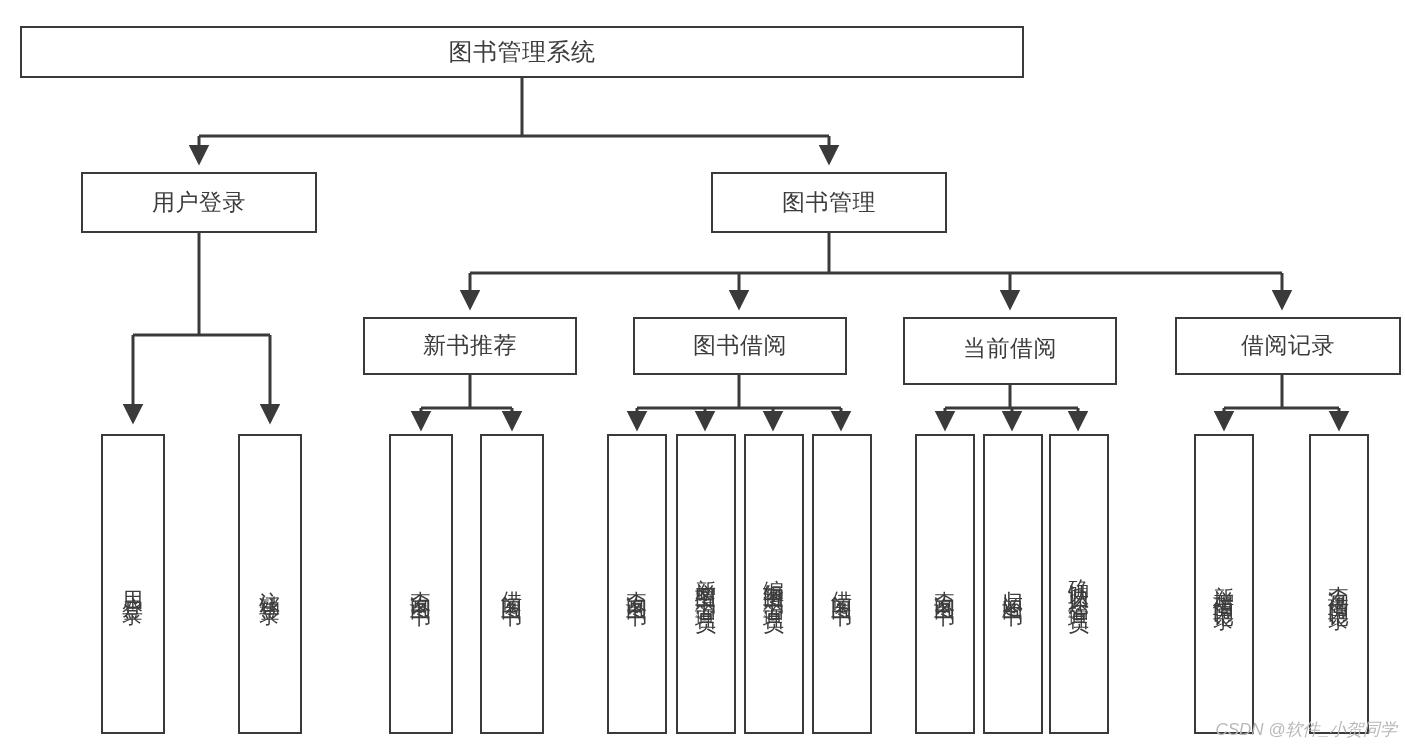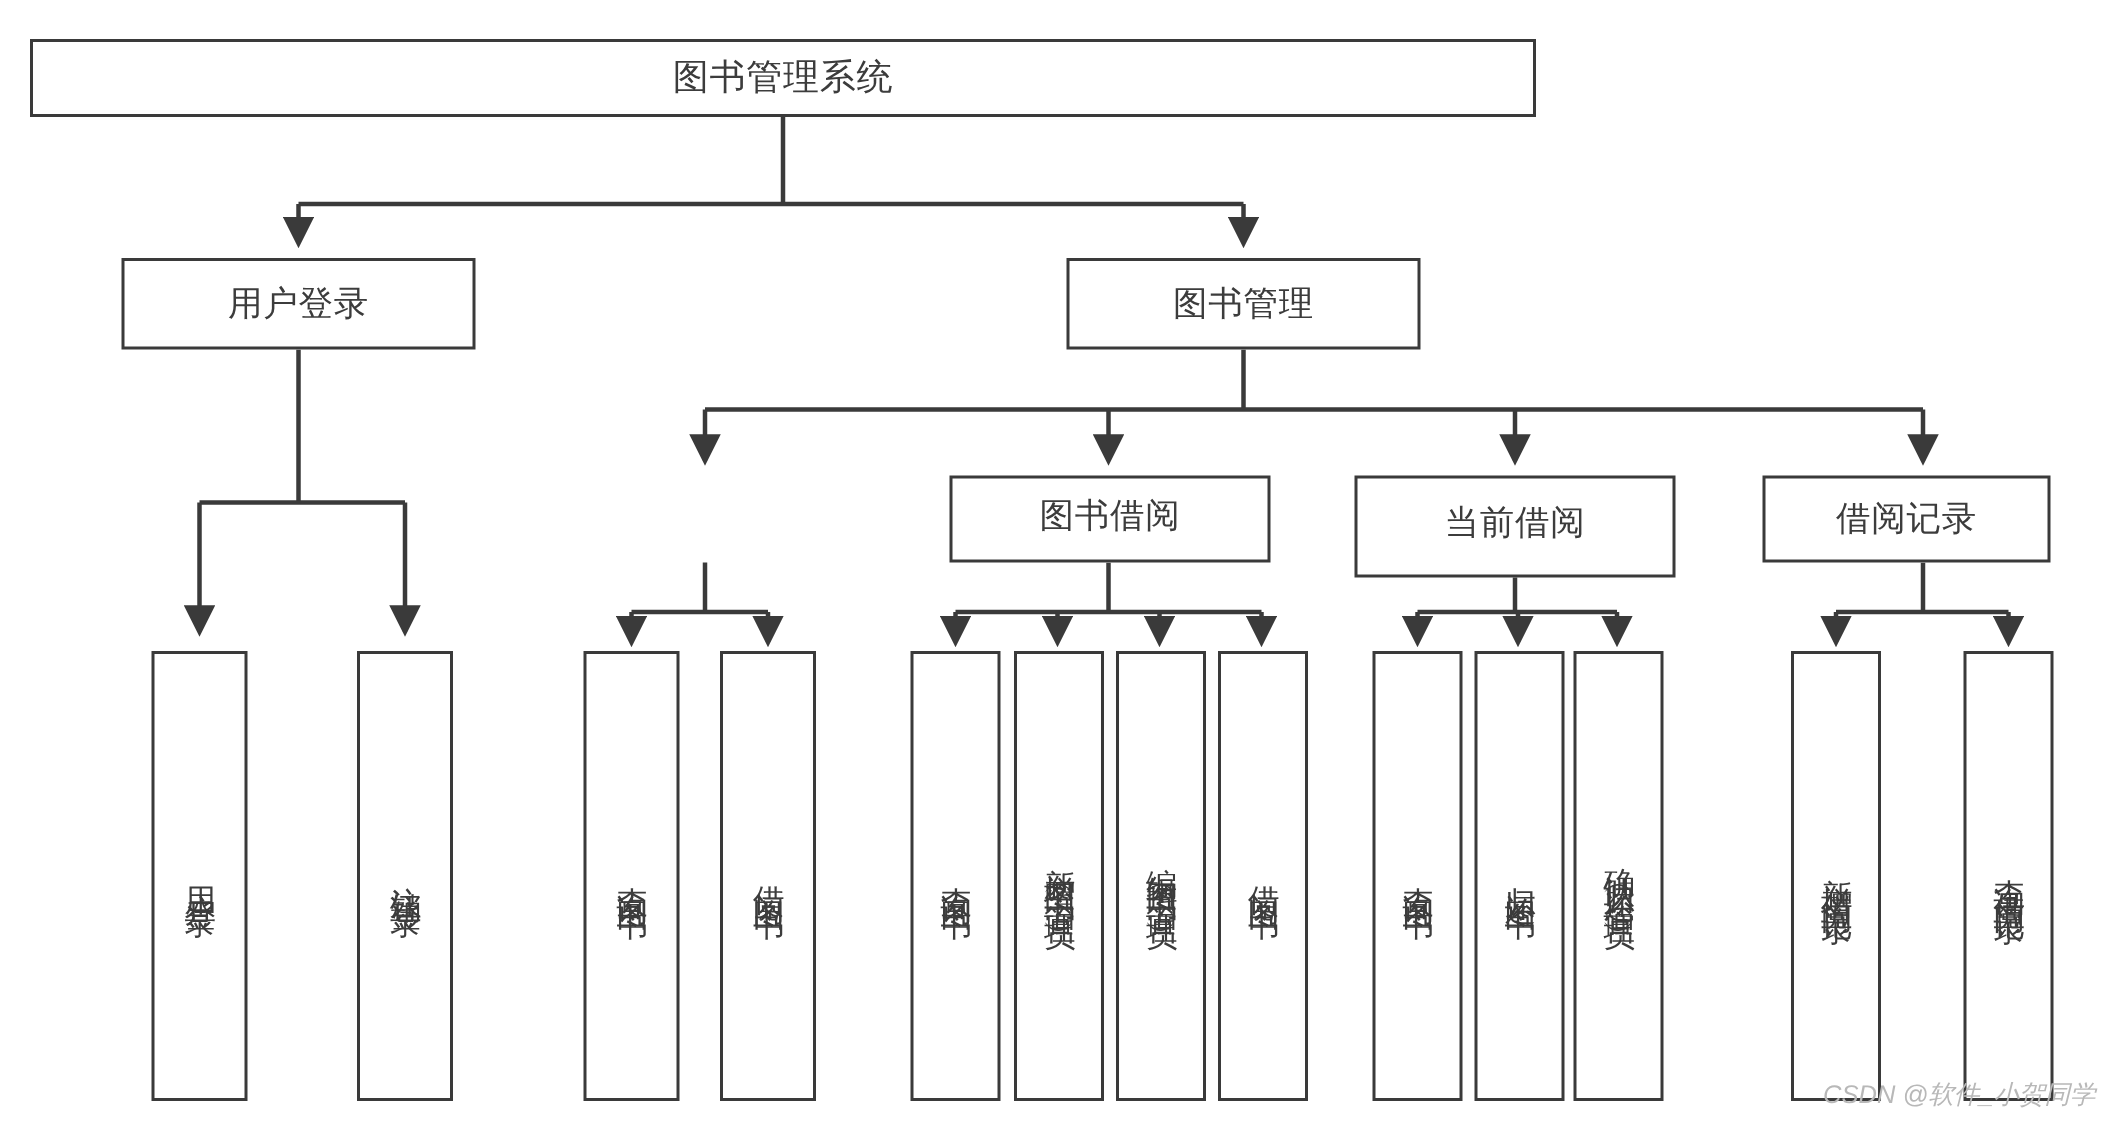--- a/index.html
+++ b/index.html
@@ -131,27 +131,30 @@
     <span>图书管理系统</span>
   </div>
 
   <div class="node h" style="left:81px; top:172px; width:236px; height:61px;">
     <span>用户登录</span>
   </div>
   <div class="node h" style="left:711px; top:172px; width:236px; height:61px;">
     <span>图书管理</span>
   </div>
 
-  <div class="node h" style="left:633px; top:317px; width:214px; height:58px;font-family:Liberation Mono, monospace;">
+  <div class="node h" style="left:363px; top:317px; width:214px; height:58px;">
+    <span>新书推荐</span>
+  </div>
+  <div class="node h" style="left:633px; top:317px; width:214px; height:58px;">
     <span>图书借阅</span>
   </div>
   <div class="node h" style="left:903px; top:317px; width:214px; height:68px;font-family:Liberation Mono, monospace;">
     <span>当前借阅</span>
   </div>
-  <div class="node h" style="left:1175px; top:317px; width:192px; height:58px;">
+  <div class="node h" style="left:1175px; top:317px; width:226px; height:58px;">
     <span>借阅记录</span>
   </div>
 
   <div class="node v" style="left:101px; top:434px; width:64px; height:300px;">
     <span>用户登录</span>
   </div>
   <div class="node v" style="left:238px; top:434px; width:64px; height:300px;">
     <span>注销登录</span>
   </div>
 

